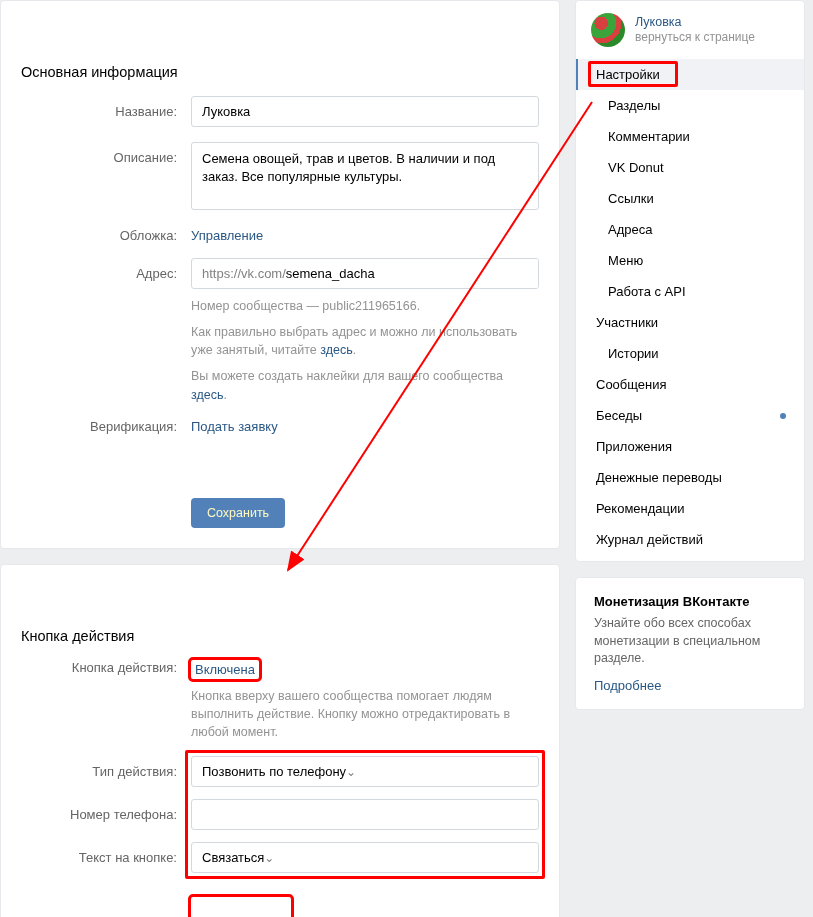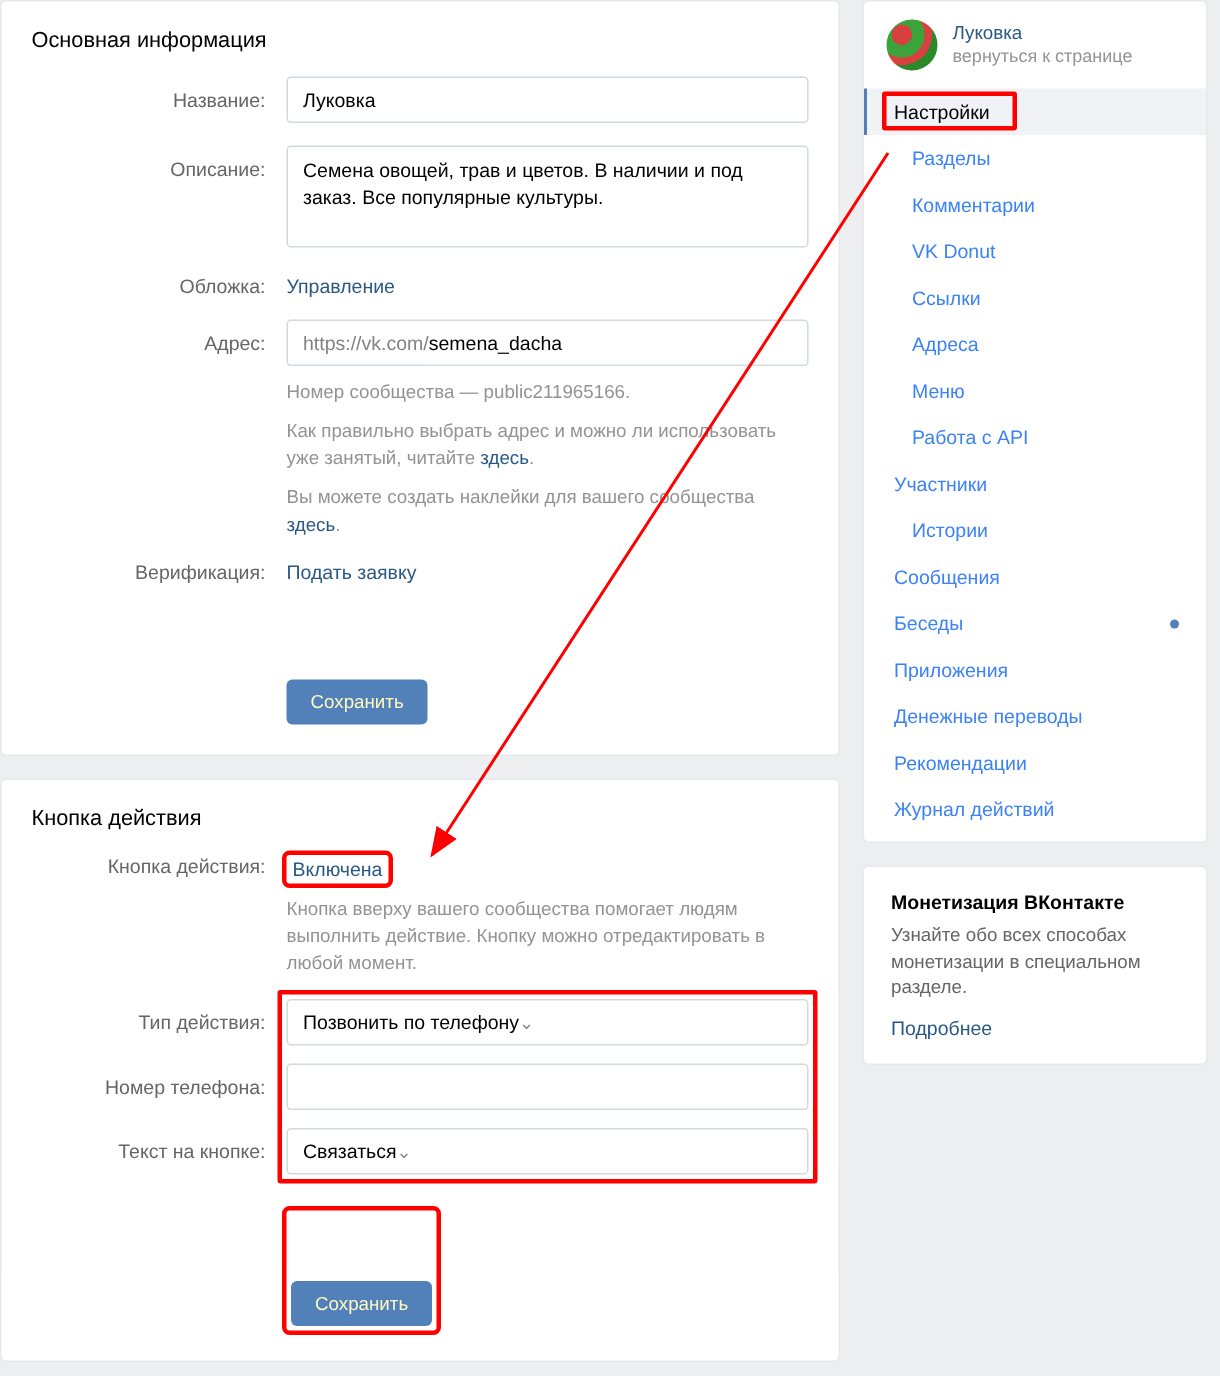--- a/index.html
+++ b/index.html
@@ -18,20 +18,21 @@
     background: #fff;
     border: 1px solid #e7e8ec;
     border-radius: 4px;
     margin-bottom: 15px;
   }
   .panel-header {
     padding: 18px 20px 16px 20px;
     font-size: 14.5px;
     font-weight: 400;
     color: #000;
+    margin-top: 45px;
   }
   .panel-body { padding: 0 20px 20px 20px; }
   .form-row { display: flex; align-items: flex-start; margin-bottom: 15px; }
   .form-row.top-lbl .label { padding-top: 8px; }
   .label {
     width: 170px;
     min-width: 170px;
     text-align: right;
     padding-right: 14px;
     color: #656565;
@@ -73,21 +74,21 @@
     width: 34px; height: 34px; border-radius: 50%;
     background: radial-gradient(circle at 30% 30%, #d84040 0, #d84040 20%, #3aa33a 20%, #3aa33a 45%, #d84040 45%, #d84040 60%, #2a8a2a 60%);
   }
   .community-info { line-height: 1.3; }
   .community-name { color: #2a5885; font-size: 12.5px; }
   .community-back { color: #939393; font-size: 12px; }
   .side-menu { padding: 0 0 6px 0; }
   .menu-item {
     display: block;
     padding: 8px 20px;
-    color: #3b82f6;
+    color: #000000;
     font-size: 13px;
     cursor: pointer;
     position: relative;
   }
   .menu-item.sub { padding-left: 32px; }
   .menu-item.active {
     background: #f0f2f5;
     color: #000;
     font-weight: 500;
     border-left: 2px solid #5181b8;

